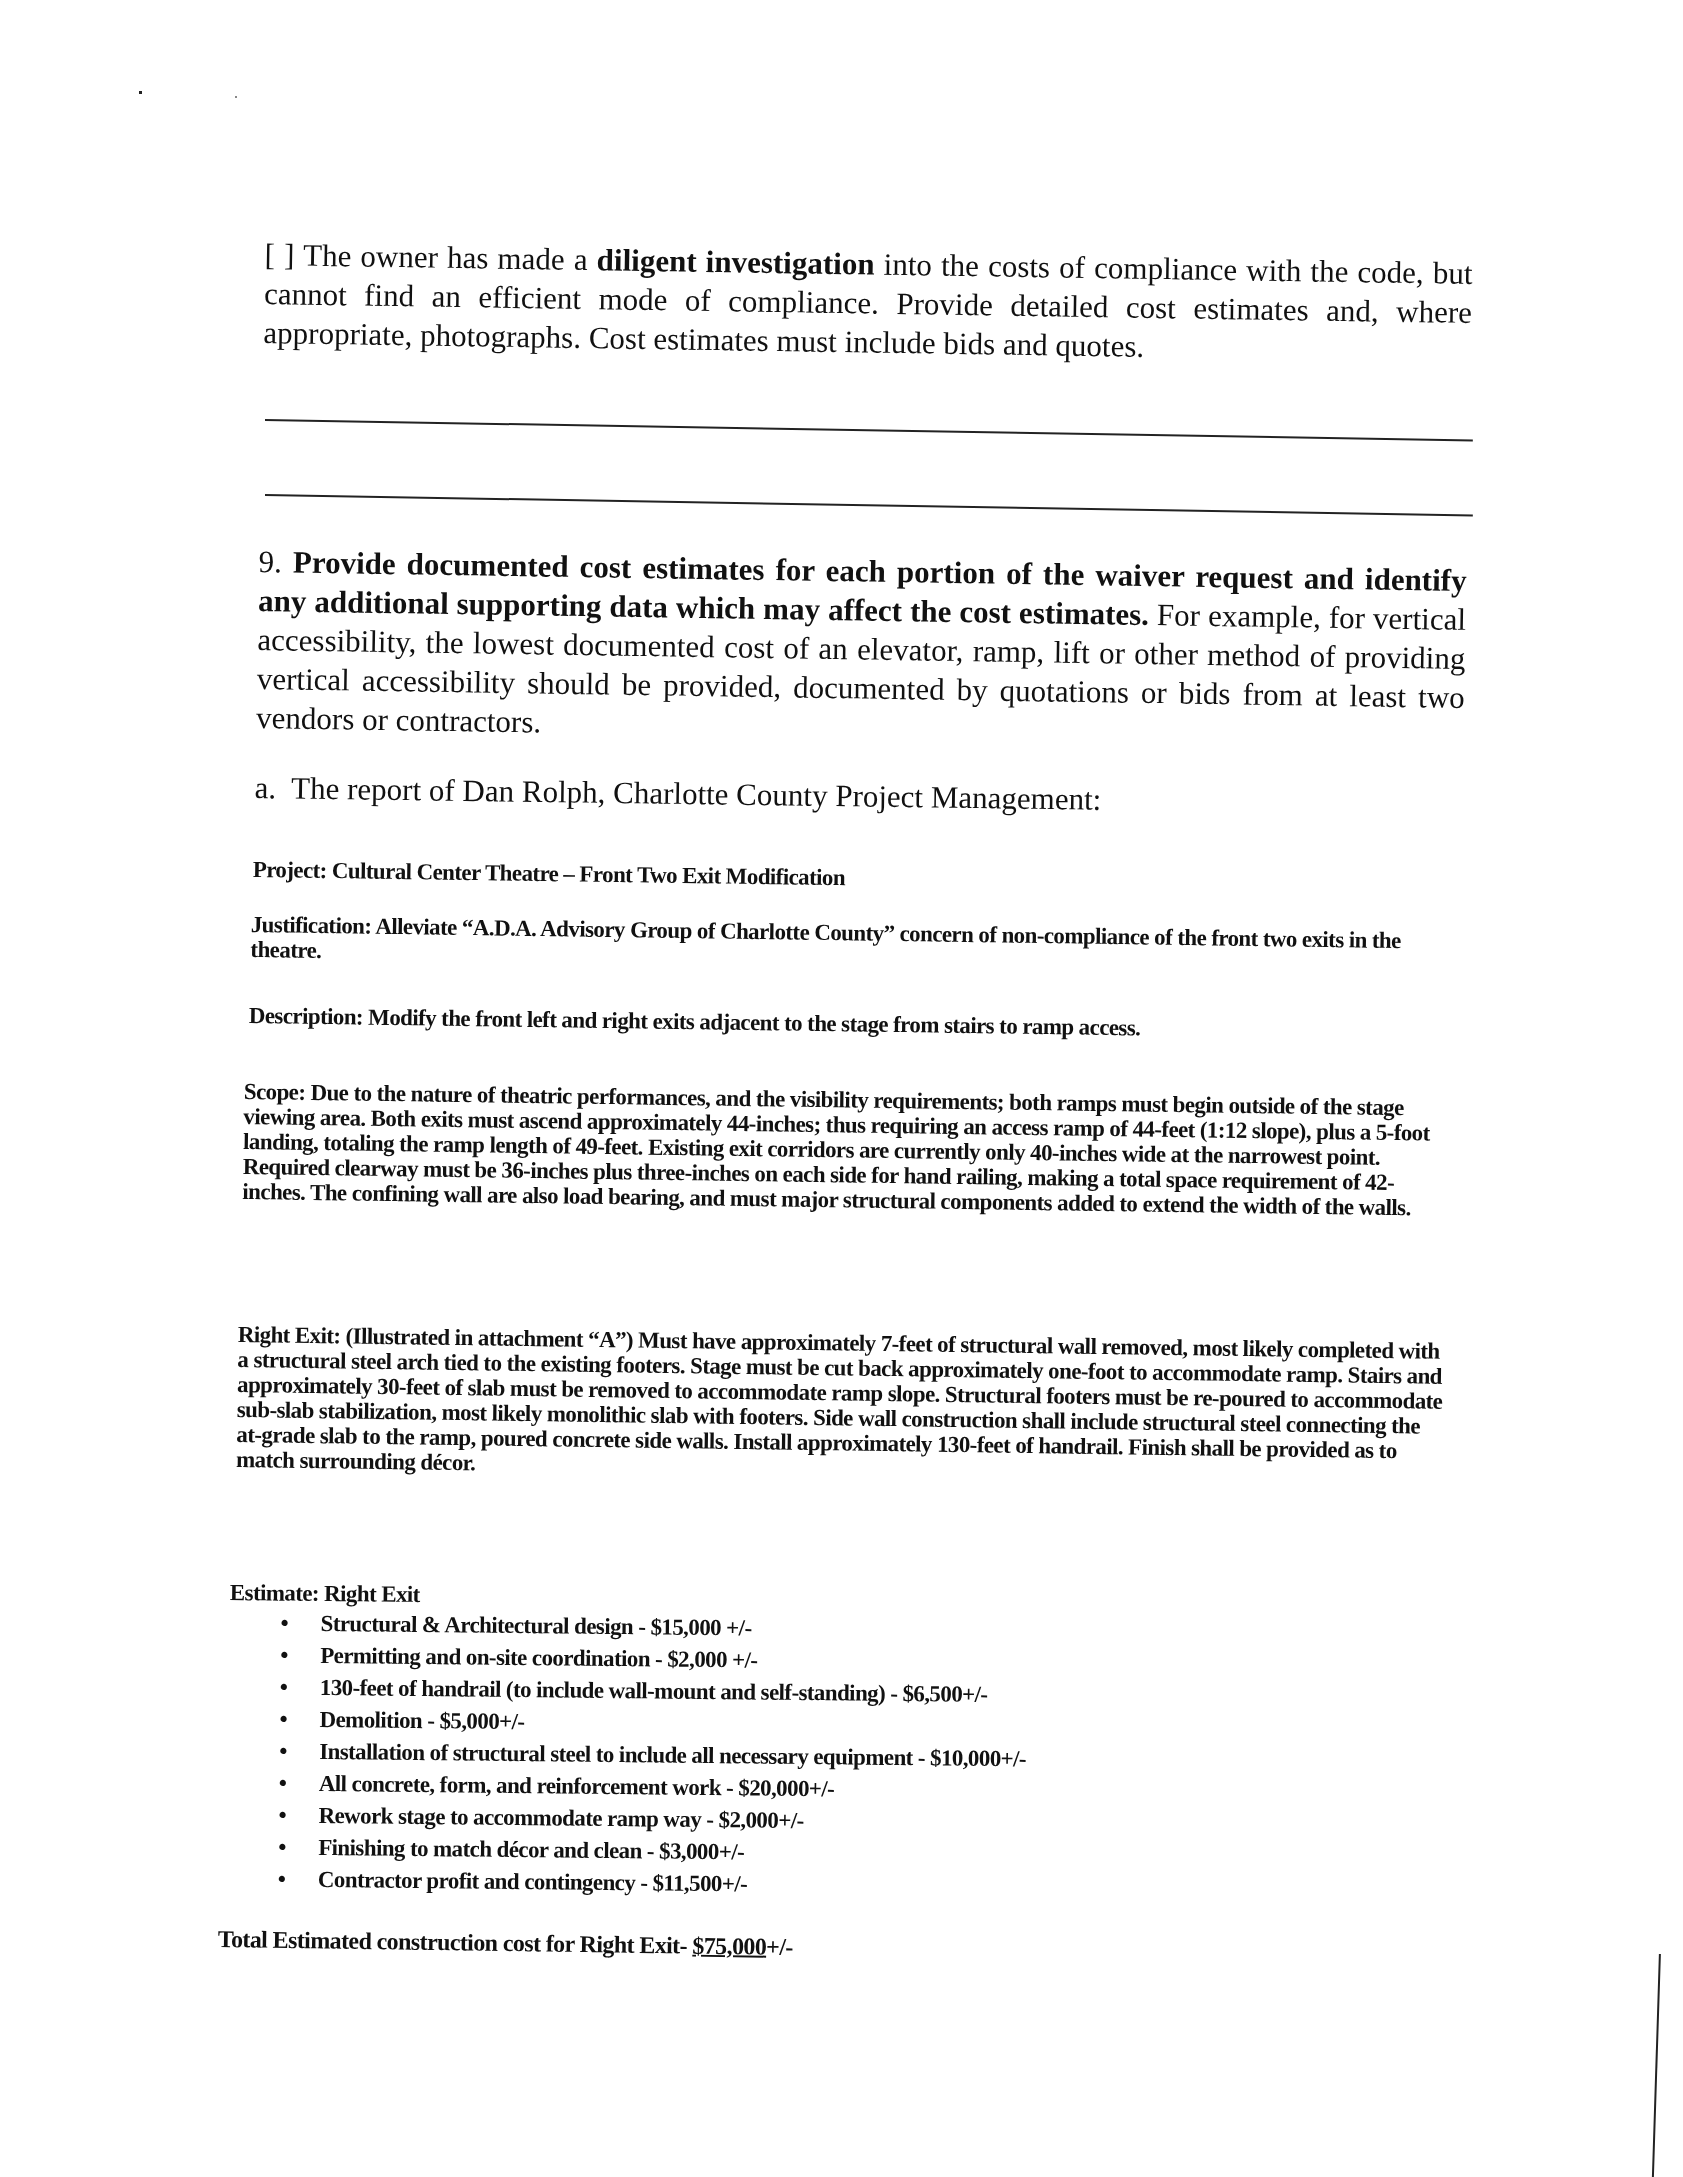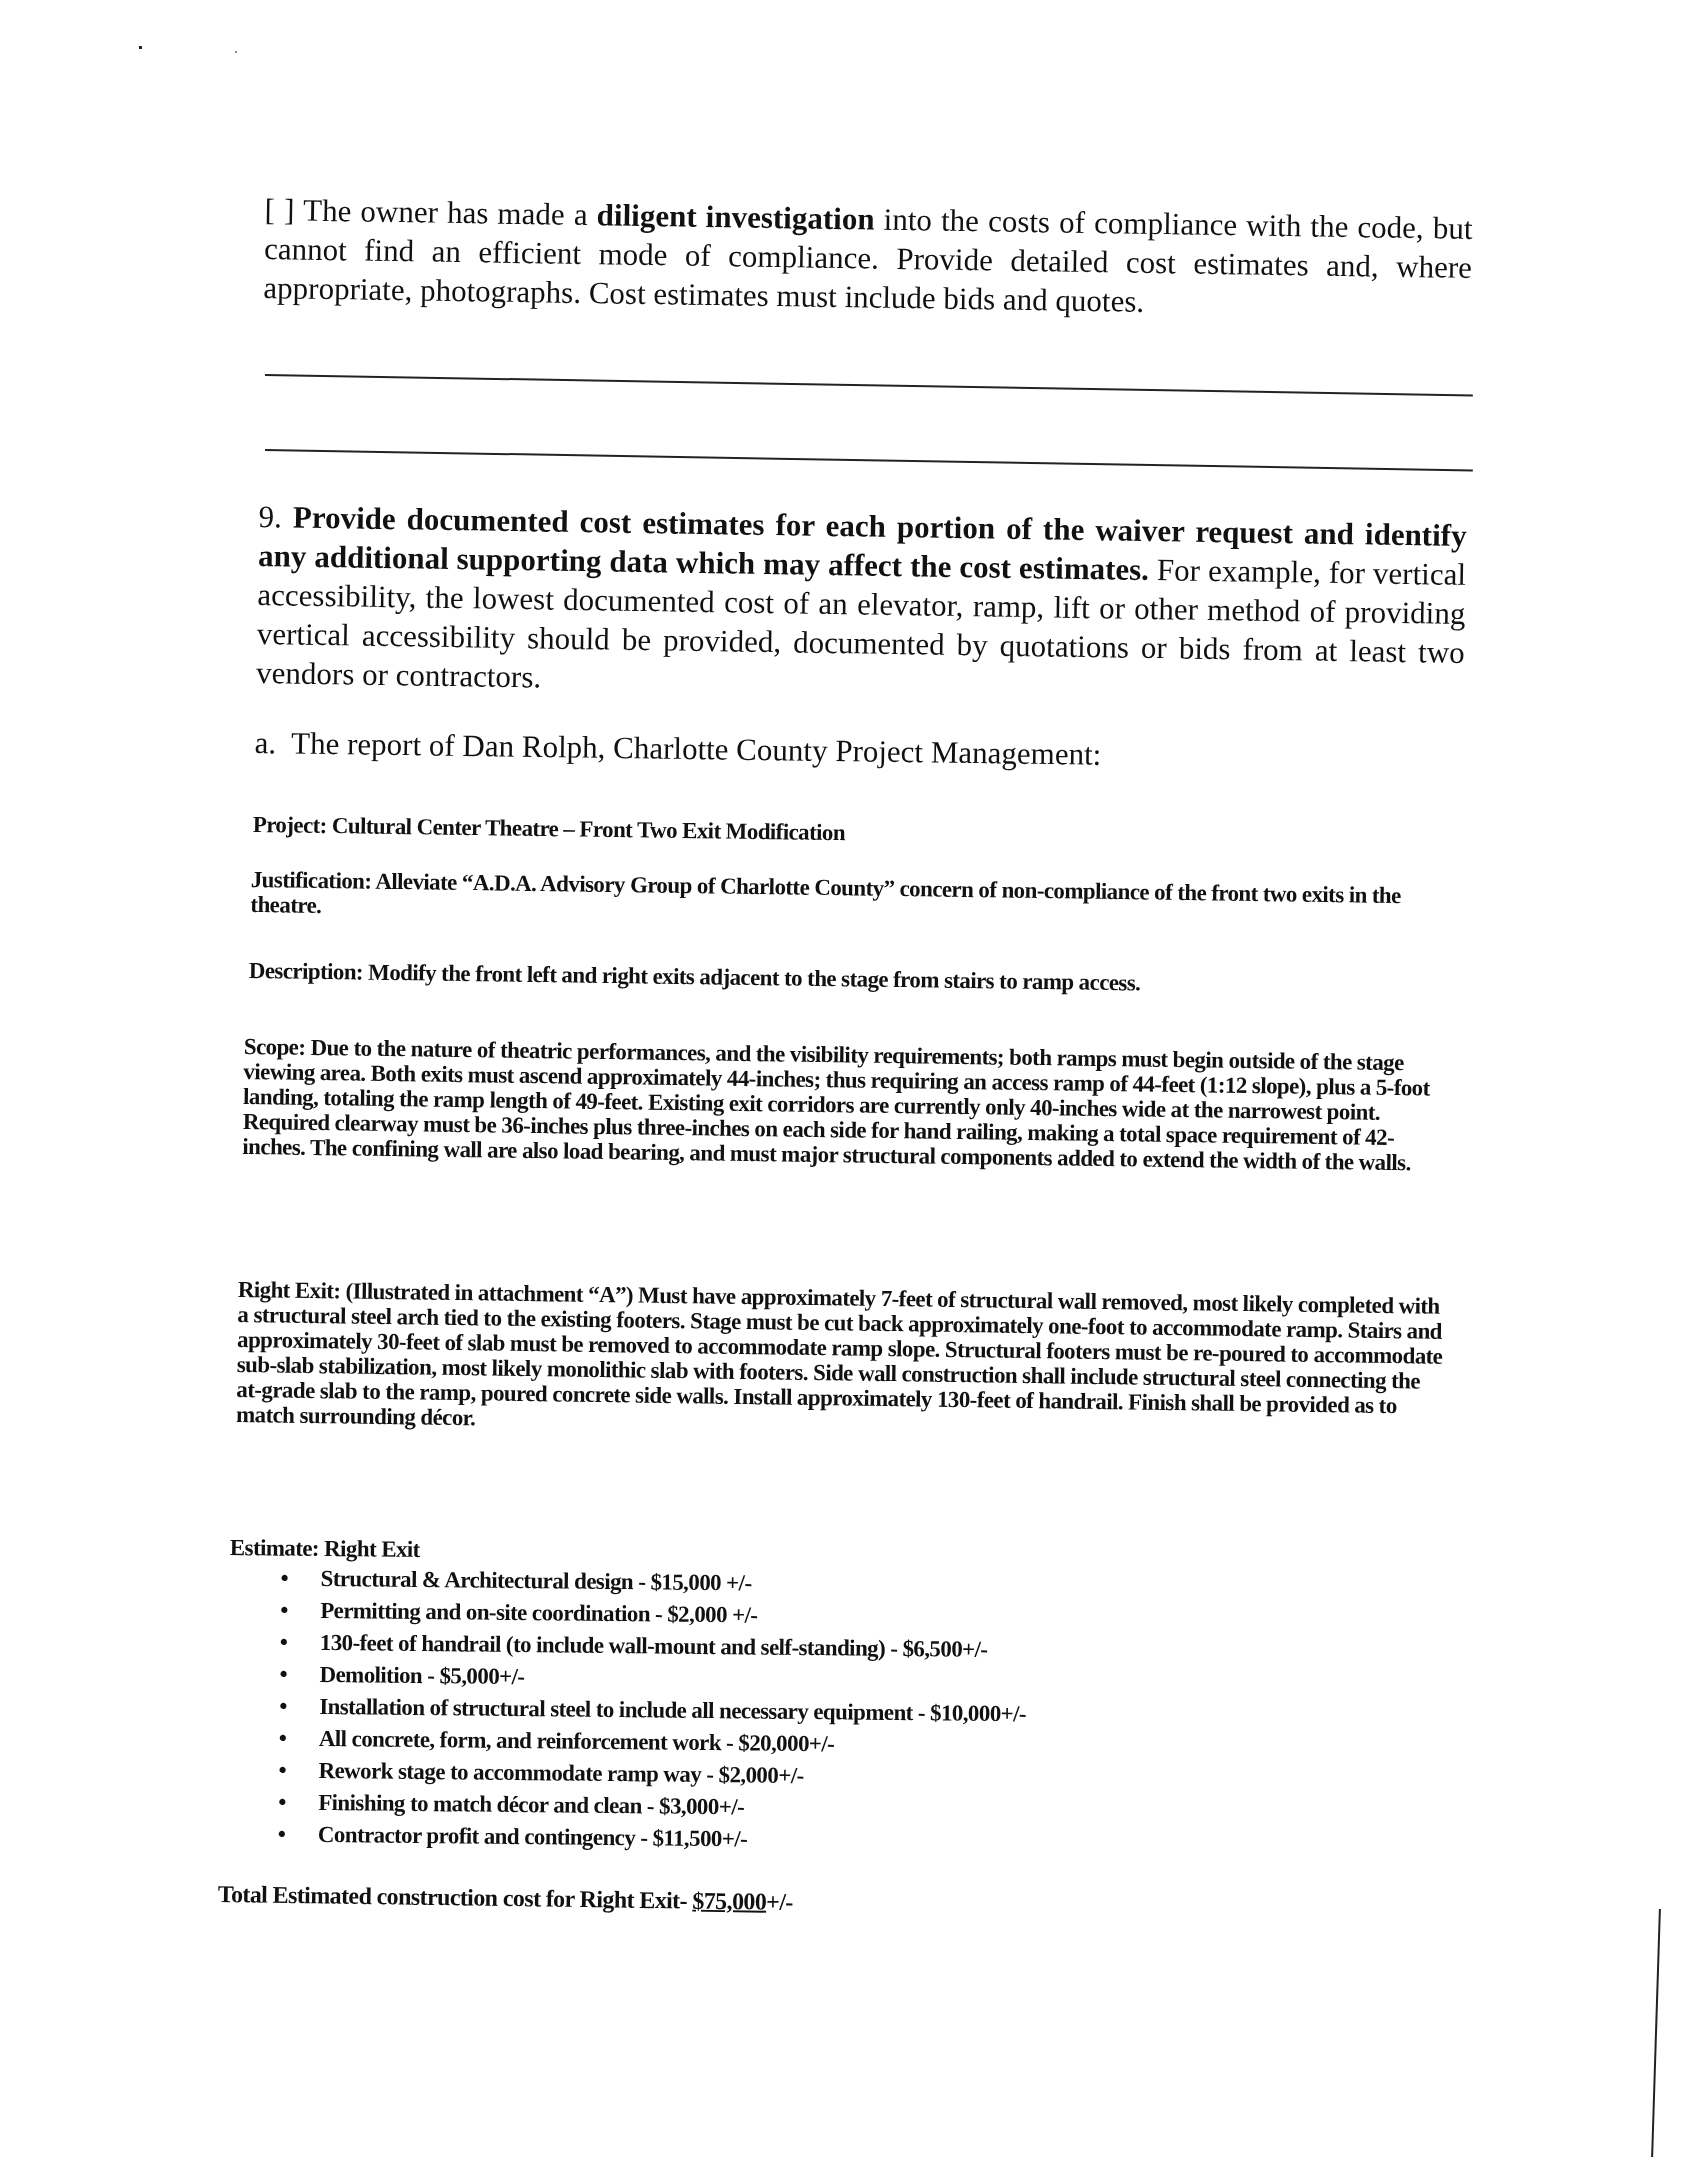--- a/index.html
+++ b/index.html
@@ -1,17 +1,17 @@
 <!DOCTYPE html>
 <html><head>
 <meta charset="utf-8">
 <style>
   html, body { margin: 0; padding: 0; background: #ffffff; }
   body { width: 1683px; height: 2177px; position: relative; overflow: hidden; color: #111; }
-  .page { position: absolute; inset: 0; }
+  .page { position: absolute; inset: 0; margin-top: 45px; }
   .serif { font-family: "Liberation Serif", "DejaVu Serif", serif; }
   .cond { font-family: "Liberation Serif", "DejaVu Serif", serif; font-weight: bold; letter-spacing: -0.6px; }
   .block { position: absolute; left: 265px; width: 1208px; transform-origin: left top; }
   .p1 { top: 190px; font-size: 31px; line-height: 39px; transform: rotate(0.9deg); text-align: justify; }
   .rule { position: absolute; left: 265px; width: 1208px; height: 0; border-top: 2px solid #222; transform-origin: left center; }
   .r1 { top: 374px; transform: rotate(0.97deg); }
   .r2 { top: 449px; transform: rotate(0.97deg); }
   .p9 { top: 497px; left: 259px; font-size: 31px; line-height: 39px; transform: rotate(0.9deg); text-align: justify; }
   .p9 b { font-weight: bold; }
   .pa { top: 725px; left: 255px; font-size: 31px; line-height: 36px; transform: rotate(0.8deg); }

